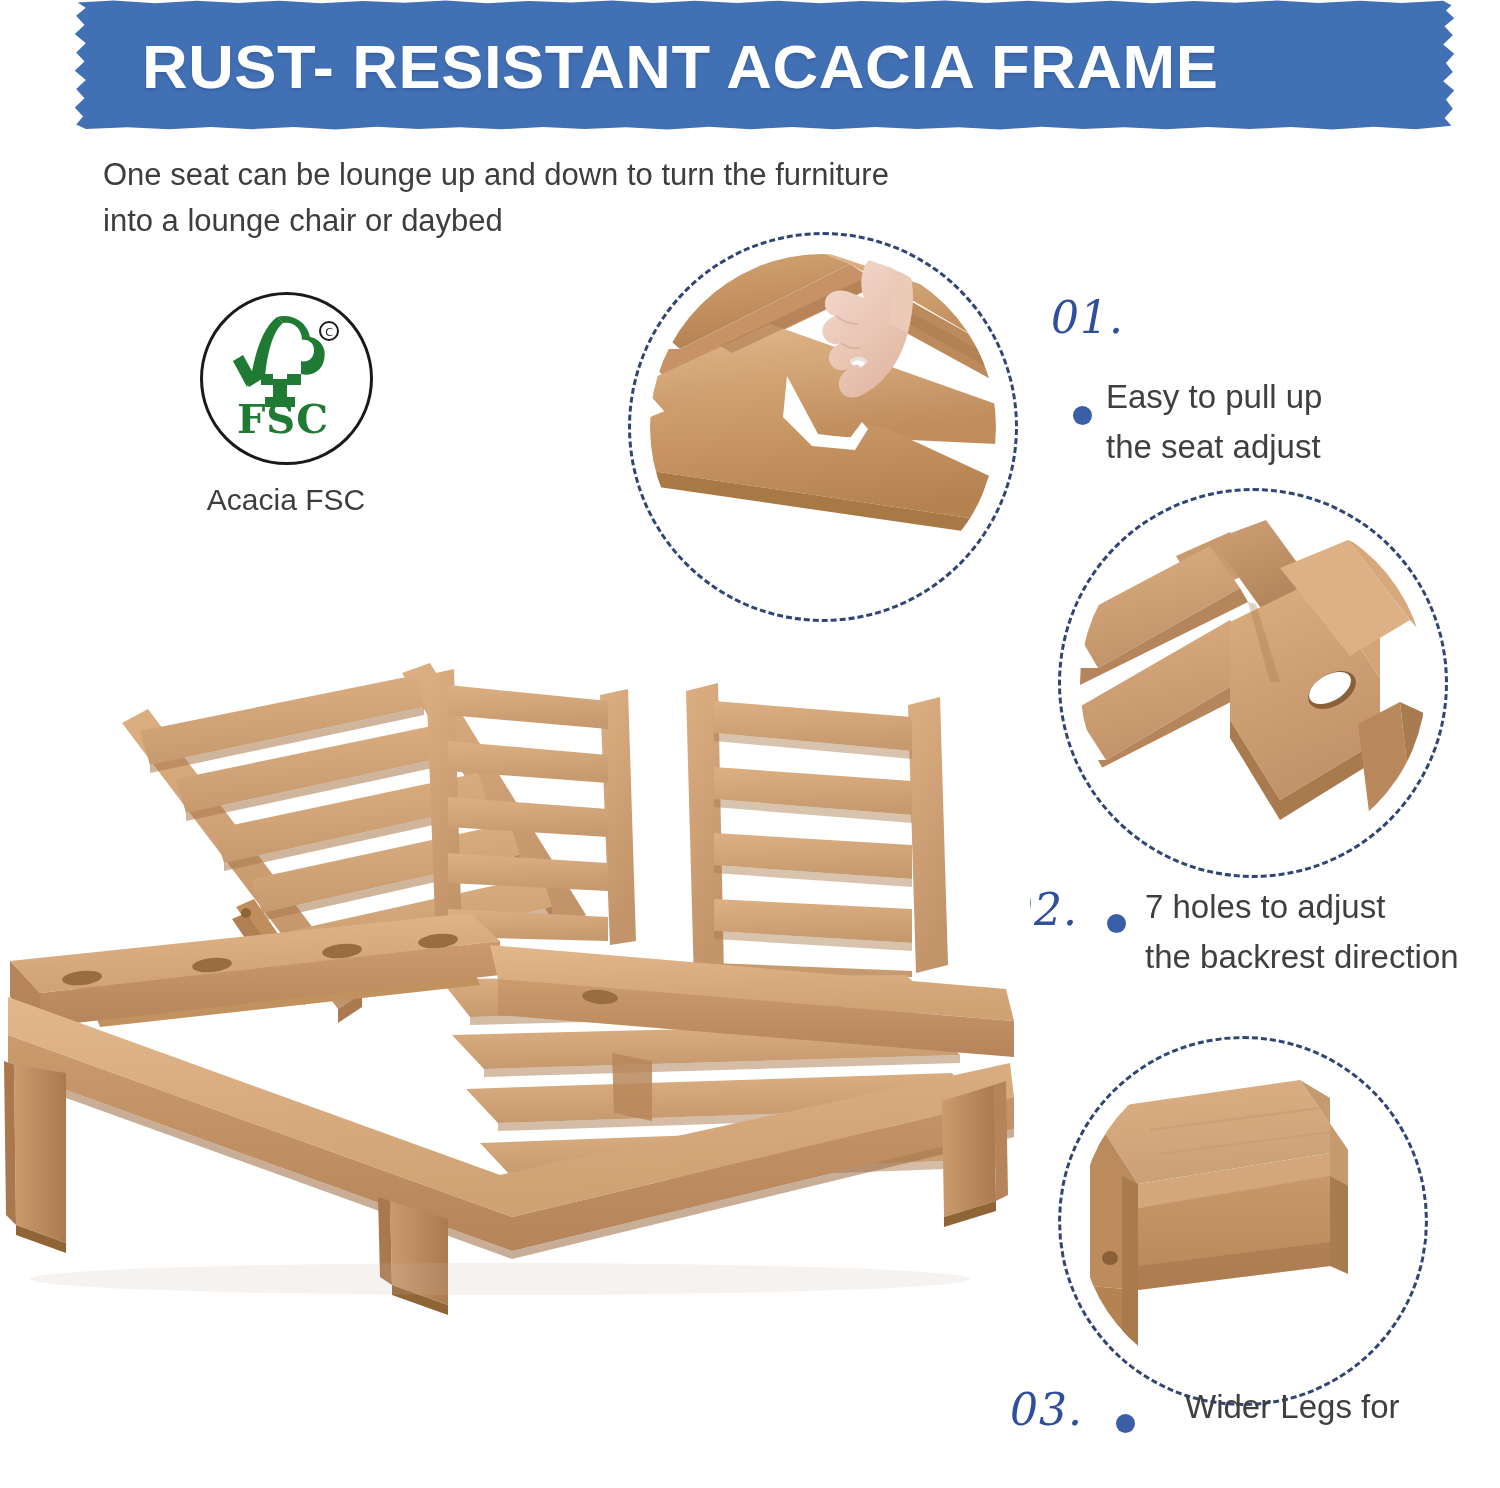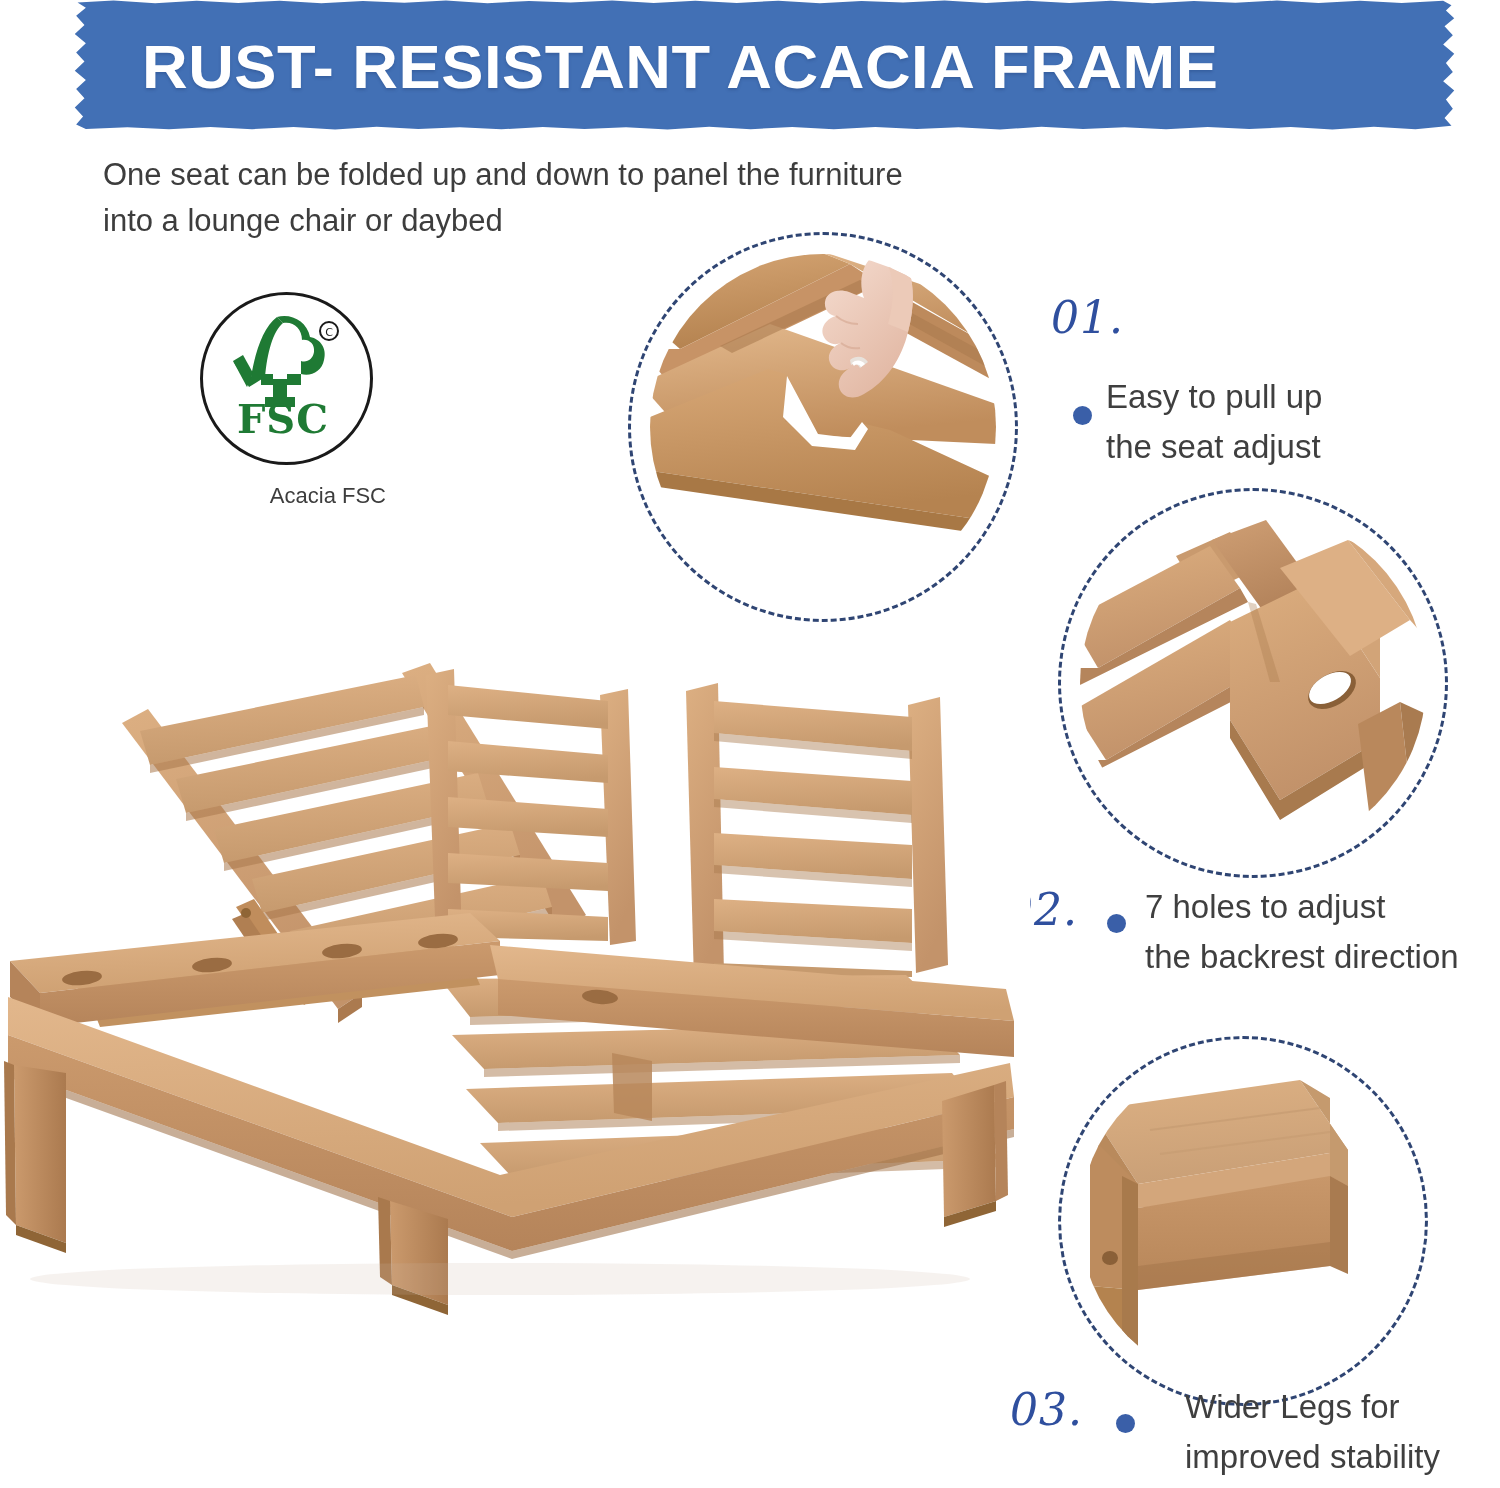--- a/index.html
+++ b/index.html
@@ -88,23 +88,23 @@
     width: 167px;
     height: 167px;
     margin: 0 auto;
     border: 3px solid #1a1a1a;
     border-radius: 50%;
     background: #fff;
   }
   #fsc-circle svg { position: absolute; left: 0; top: 0; }
   #fsc-label {
     margin-top: 18px;
-    text-align: right;
+    text-align: center;
     color: #3d3d3d;
-    font-size: 22px;
+    font-size: 30px;
   }
 
   
   .inset {
     position: absolute;
     border-radius: 50%;
   }
   .inset .dashed-ring {
     position: absolute;
     inset: 0;
@@ -166,21 +166,21 @@
 </style>
 </head>
 <body>
 
 <div id="header-banner">
   <div class="banner-fill"></div>
   <div id="banner-title">RUST- RESISTANT ACACIA FRAME</div>
 </div>
 
 <div id="subtitle">
-  <div>One seat can be folded up and down to panel the furniture</div>
+  <div>One seat can be lounge up and down to turn the furniture</div>
   <div>into a lounge chair or daybed</div>
 </div>
 
 <div id="fsc-badge">
   <div id="fsc-circle">
     <svg width="161" height="161" viewBox="0 0 161 161" aria-hidden="true">
 
       <path d="M74 22 C60 32 52 58 48 82 L62 82 C64 58 70 36 80 28 Z" fill="#1f7a34"></path>
       <path d="M74 22 C88 18 104 26 107 42 C118 44 124 54 121 65 C119 76 108 82 98 79
                L98 66 C104 68 110 64 111 57 C112 49 106 44 99 45 C99 33 90 26 80 28 Z" fill="#1f7a34"></path>
@@ -359,21 +359,20 @@
       <path d="M80 96 C130 90 190 82 250 74" stroke="#c39a70" stroke-width="2" fill="none" opacity="0.5"></path>
     </svg>
   </div>
 </div>
 
 <div class="callout" style="left:1010px; top:1382px; width:490px; height:120px;">
   <div class="callout-num" style="left:0px; top:2px;">03.</div>
   <div class="callout-bullet" style="left:106px; top:32px;"></div>
   <div class="callout-text" style="left:150px; top:0px;margin-left:25px;">
     <div>Wider Legs for</div>
-    <div>improved stability</div>
   </div>
 </div>
 
 <div id="main-product">
   <svg width="1030" height="680" viewBox="0 0 1030 680" aria-hidden="true">
     <defs>
       <linearGradient id="mTop" x1="0" y1="0" x2="0.2" y2="1">
         <stop offset="0" stop-color="#e2b78c"></stop>
           <stop offset="1" stop-color="#cfa173"></stop>
       </linearGradient>

